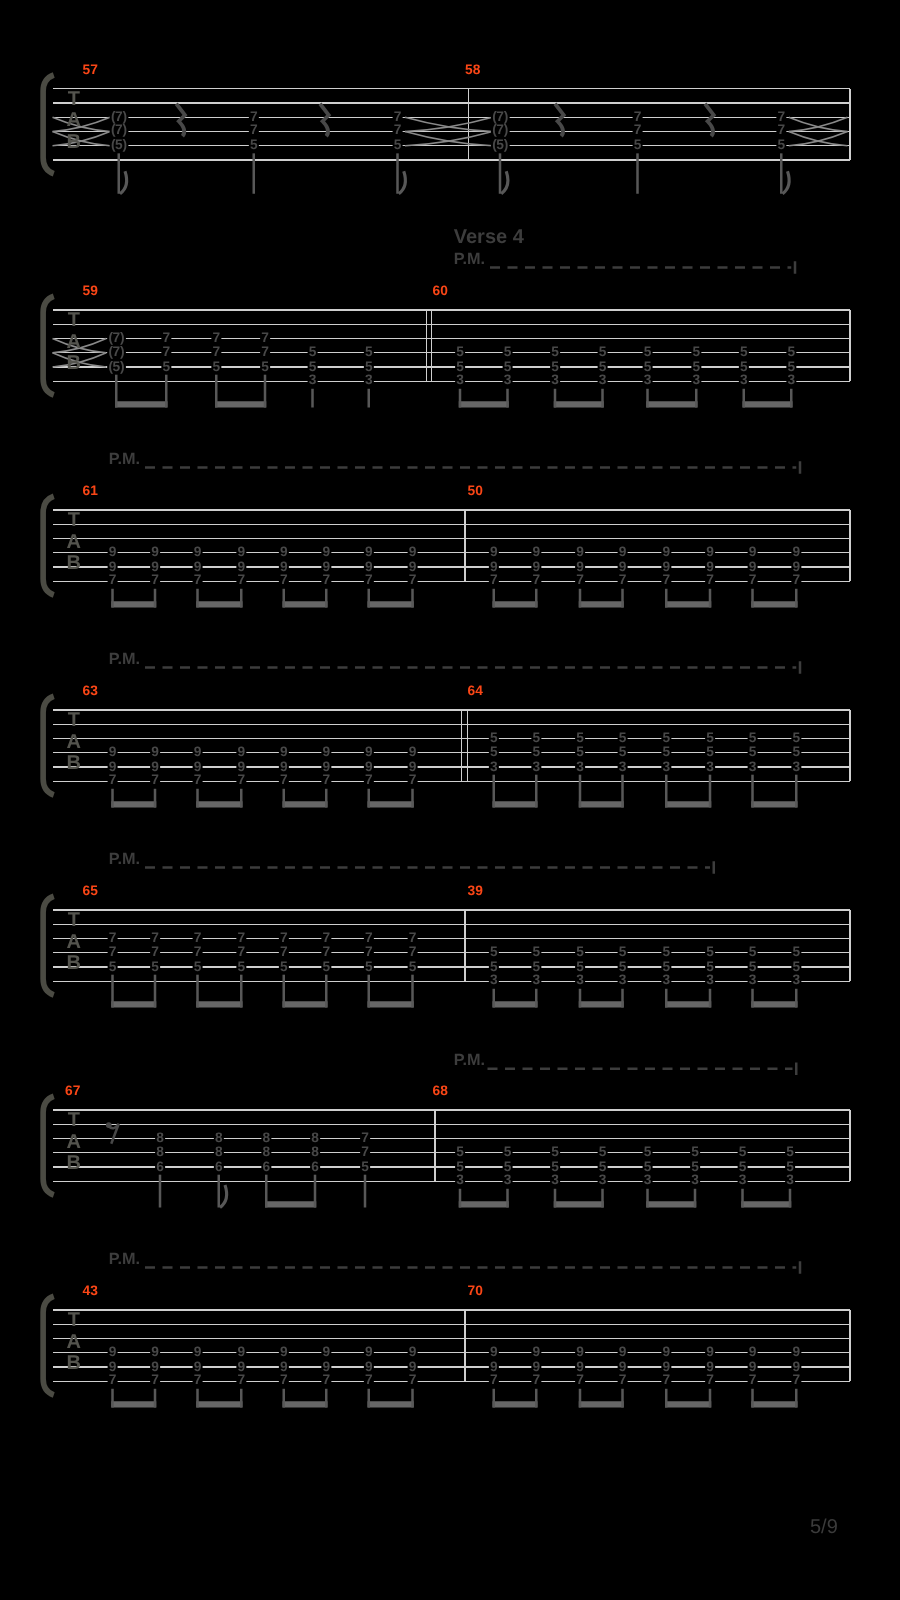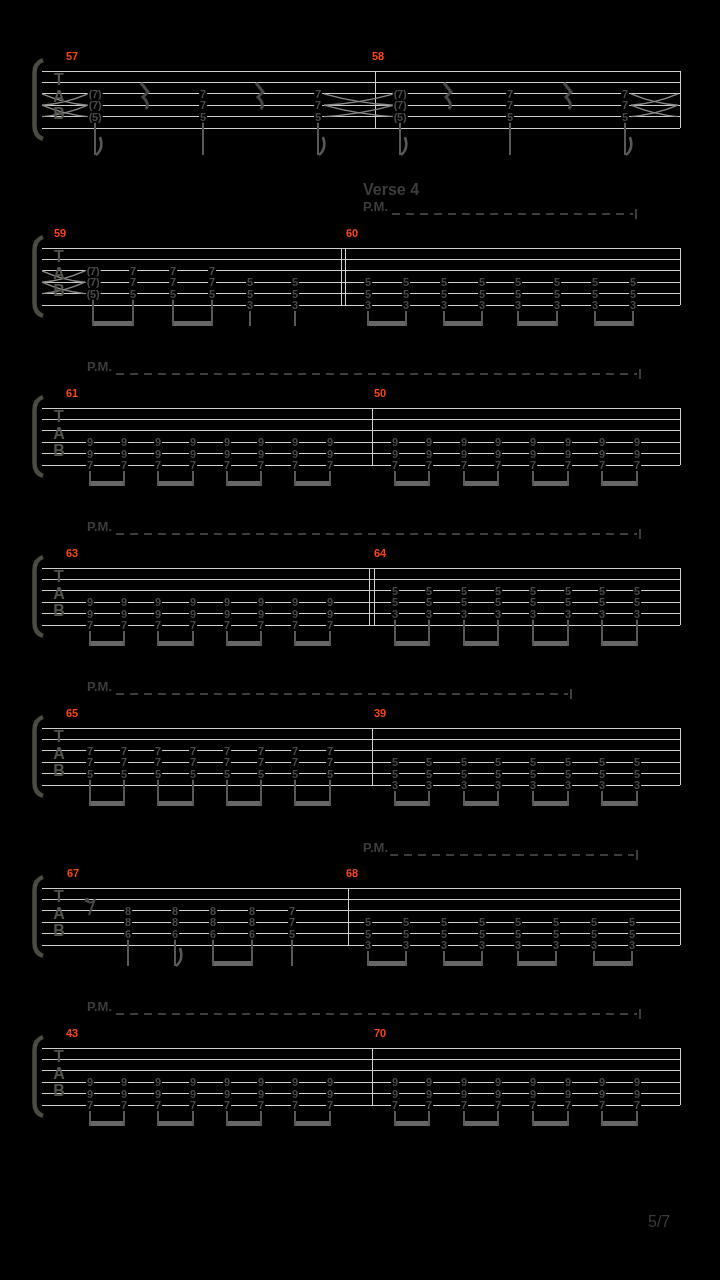--- a/index.html
+++ b/index.html
@@ -286,21 +286,21 @@
       <div class="t fret" style="left: 400px; top: 116.6px; color: rgb(72, 72, 72);">(5)</div>
       <div class="t fret" style="left: 510px; top: 93.8px; color: rgb(72, 72, 72);">7</div>
       <div class="t fret" style="left: 510px; top: 105.2px; color: rgb(72, 72, 72);">7</div>
       <div class="t fret" style="left: 510px; top: 116.6px; color: rgb(72, 72, 72);">5</div>
       <div class="t fret" style="left: 625px; top: 93.8px; color: rgb(72, 72, 72);">7</div>
       <div class="t fret" style="left: 625px; top: 105.2px; color: rgb(72, 72, 72);">7</div>
       <div class="t fret" style="left: 625px; top: 116.6px; color: rgb(72, 72, 72);">5</div>
       <div class="t clef" style="left: 59px; top: 249px; color: rgb(84, 84, 78);">T</div>
       <div class="t clef" style="left: 59px; top: 266px; color: rgb(84, 84, 78);">A</div>
       <div class="t clef" style="left: 59px; top: 283px; color: rgb(84, 84, 78);">B</div>
-      <div class="t mnum" style="left: 54px; top: 228px; color: rgb(250, 70, 22);">59</div>
+      <div class="t mnum" style="left: 66px; top: 228px; color: rgb(250, 70, 22);">59</div>
       <div class="t mnum" style="left: 346px; top: 228px; color: rgb(250, 70, 22);">60</div>
       <div class="t fret" style="left: 93px; top: 270.8px; color: rgb(72, 72, 72);">(7)</div>
       <div class="t fret" style="left: 93px; top: 282.2px; color: rgb(72, 72, 72);">(7)</div>
       <div class="t fret" style="left: 93px; top: 293.6px; color: rgb(72, 72, 72);">(5)</div>
       <div class="t fret" style="left: 133px; top: 270.8px; color: rgb(72, 72, 72);">7</div>
       <div class="t fret" style="left: 133px; top: 282.2px; color: rgb(72, 72, 72);">7</div>
       <div class="t fret" style="left: 133px; top: 293.6px; color: rgb(72, 72, 72);">5</div>
       <div class="t fret" style="left: 173px; top: 270.8px; color: rgb(72, 72, 72);">7</div>
       <div class="t fret" style="left: 173px; top: 282.2px; color: rgb(72, 72, 72);">7</div>
       <div class="t fret" style="left: 173px; top: 293.6px; color: rgb(72, 72, 72);">5</div>
@@ -497,21 +497,21 @@
       <div class="t fret" style="left: 602px; top: 762.2px; color: rgb(72, 72, 72);">5</div>
       <div class="t fret" style="left: 602px; top: 773.6px; color: rgb(72, 72, 72);">5</div>
       <div class="t fret" style="left: 602px; top: 785px; color: rgb(72, 72, 72);">3</div>
       <div class="t fret" style="left: 637px; top: 762.2px; color: rgb(72, 72, 72);">5</div>
       <div class="t fret" style="left: 637px; top: 773.6px; color: rgb(72, 72, 72);">5</div>
       <div class="t fret" style="left: 637px; top: 785px; color: rgb(72, 72, 72);">3</div>
       <div class="t pm" style="left: 87px; top: 680px; color: rgb(61, 61, 61);">P.M.</div>
       <div class="t clef" style="left: 59px; top: 889px; color: rgb(84, 84, 78);">T</div>
       <div class="t clef" style="left: 59px; top: 906px; color: rgb(84, 84, 78);">A</div>
       <div class="t clef" style="left: 59px; top: 923px; color: rgb(84, 84, 78);">B</div>
-      <div class="t mnum" style="left: 67px; top: 868px; color: rgb(250, 70, 22);">67</div>
+      <div class="t mnum" style="left: 52px; top: 868px; color: rgb(250, 70, 22);">67</div>
       <div class="t mnum" style="left: 346px; top: 868px; color: rgb(250, 70, 22);">68</div>
       <div class="t fret" style="left: 128px; top: 910.8px; color: rgb(72, 72, 72);">8</div>
       <div class="t fret" style="left: 128px; top: 922.2px; color: rgb(72, 72, 72);">8</div>
       <div class="t fret" style="left: 128px; top: 933.6px; color: rgb(72, 72, 72);">6</div>
       <div class="t fret" style="left: 175px; top: 910.8px; color: rgb(72, 72, 72);">8</div>
       <div class="t fret" style="left: 175px; top: 922.2px; color: rgb(72, 72, 72);">8</div>
       <div class="t fret" style="left: 175px; top: 933.6px; color: rgb(72, 72, 72);">6</div>
       <div class="t fret" style="left: 213px; top: 910.8px; color: rgb(72, 72, 72);">8</div>
       <div class="t fret" style="left: 213px; top: 922.2px; color: rgb(72, 72, 72);">8</div>
       <div class="t fret" style="left: 213px; top: 933.6px; color: rgb(72, 72, 72);">6</div>
@@ -594,14 +594,14 @@
       <div class="t fret" style="left: 568px; top: 1093.6px; color: rgb(72, 72, 72);">9</div>
       <div class="t fret" style="left: 568px; top: 1105px; color: rgb(72, 72, 72);">7</div>
       <div class="t fret" style="left: 602px; top: 1082.2px; color: rgb(72, 72, 72);">9</div>
       <div class="t fret" style="left: 602px; top: 1093.6px; color: rgb(72, 72, 72);">9</div>
       <div class="t fret" style="left: 602px; top: 1105px; color: rgb(72, 72, 72);">7</div>
       <div class="t fret" style="left: 637px; top: 1082.2px; color: rgb(72, 72, 72);">9</div>
       <div class="t fret" style="left: 637px; top: 1093.6px; color: rgb(72, 72, 72);">9</div>
       <div class="t fret" style="left: 637px; top: 1105px; color: rgb(72, 72, 72);">7</div>
       <div class="t pm" style="left: 87px; top: 1000px; color: rgb(61, 61, 61);">P.M.</div>
     </div>
-  <div class="footer t" style="color: rgb(59, 59, 59);">5/7</div>
+  <div class="footer t" style="color: rgb(59, 59, 59);">5/9</div>
 </div>
 
 </body></html>

